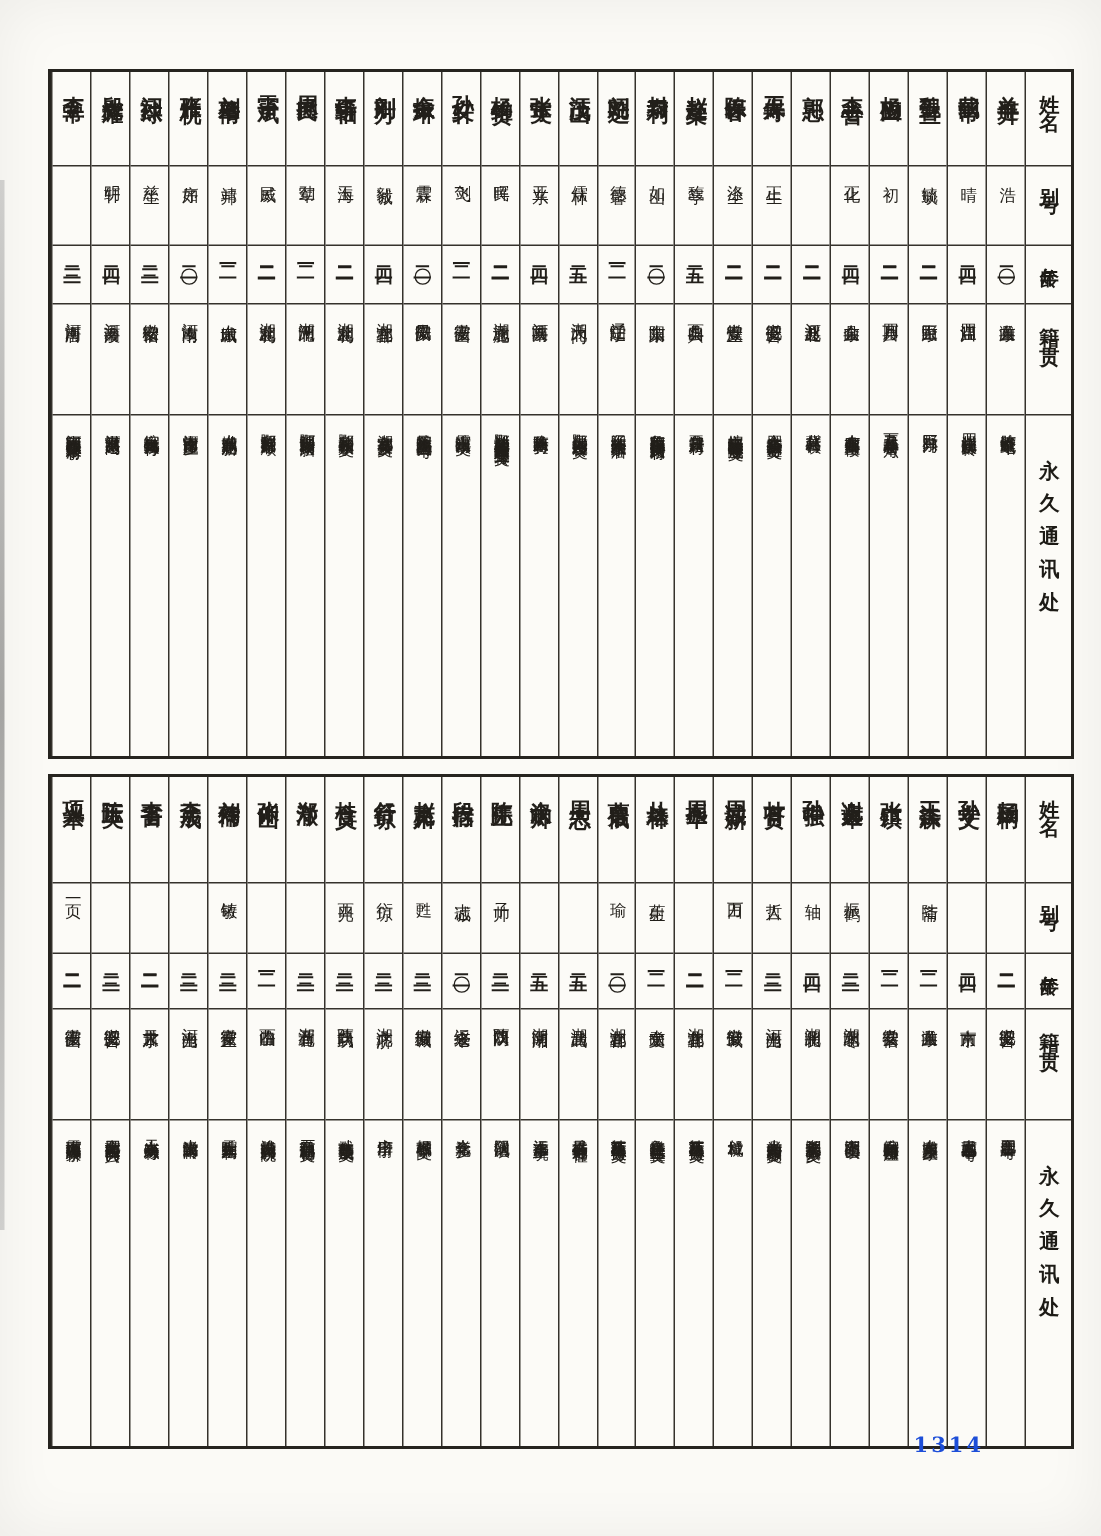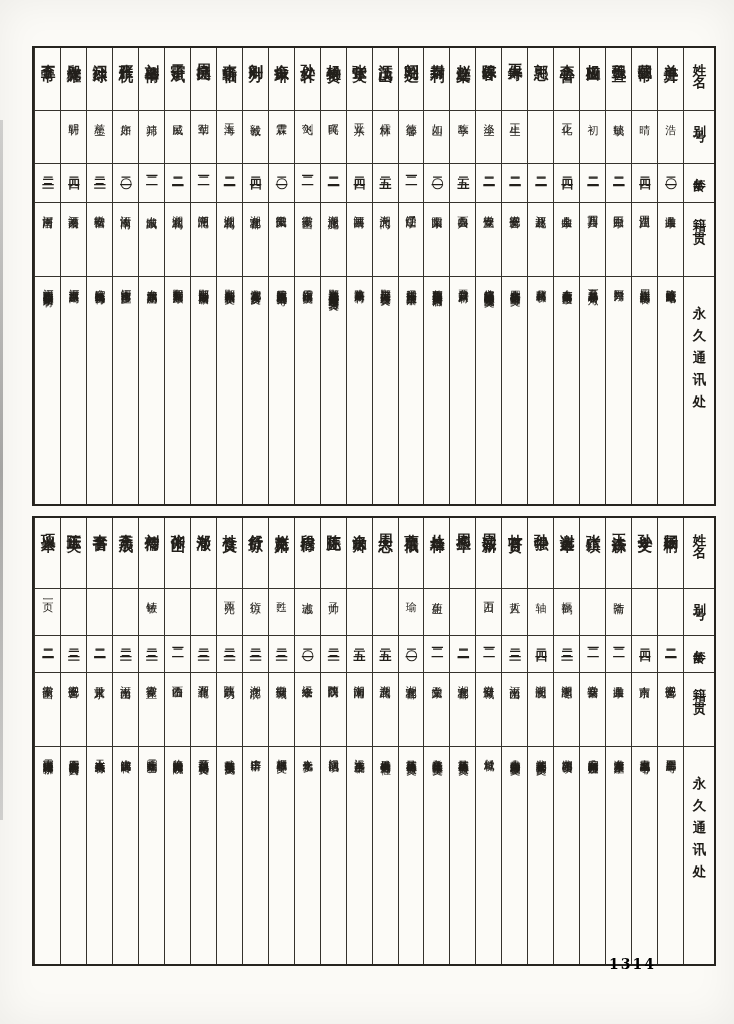--- a/index.html
+++ b/index.html
@@ -76,21 +76,21 @@
   .header-col .row-age .vtext{font-size:12.5px;letter-spacing:1px;line-height:13px;}
   .header-col .row-native .vtext{font-size:13.5px;letter-spacing:14px;line-height:14px;}
   .header-col .row-address .vtext{font-size:13.5px;letter-spacing:22px;line-height:14px;padding-top:14px;}
 
   .page-number{
     position:absolute;
     right:78px;top:956px;
     font-size:14px;
     font-weight:700;
     letter-spacing:2px;
-    color:#000000;
+    color:#1d4ed8;
     font-family:"DejaVu Serif", serif;
   }
 </style>
 </head>
 <body>
 
 <div class="page">
   <div class="scan-edge"></div>
 
   <div class="vtable t0">

